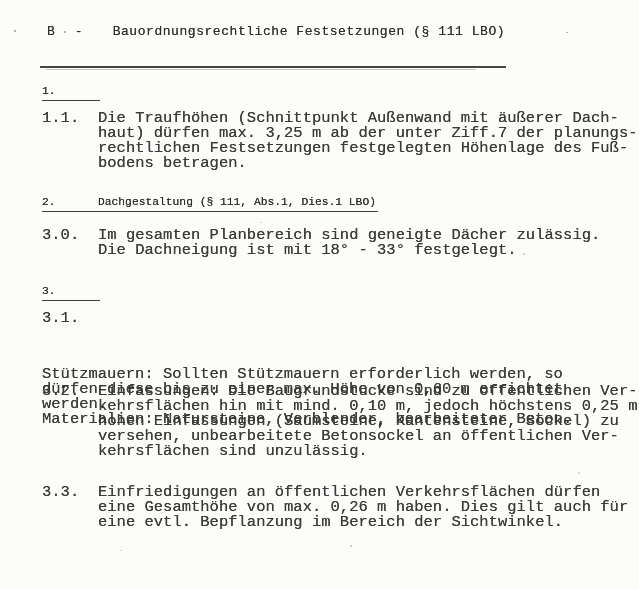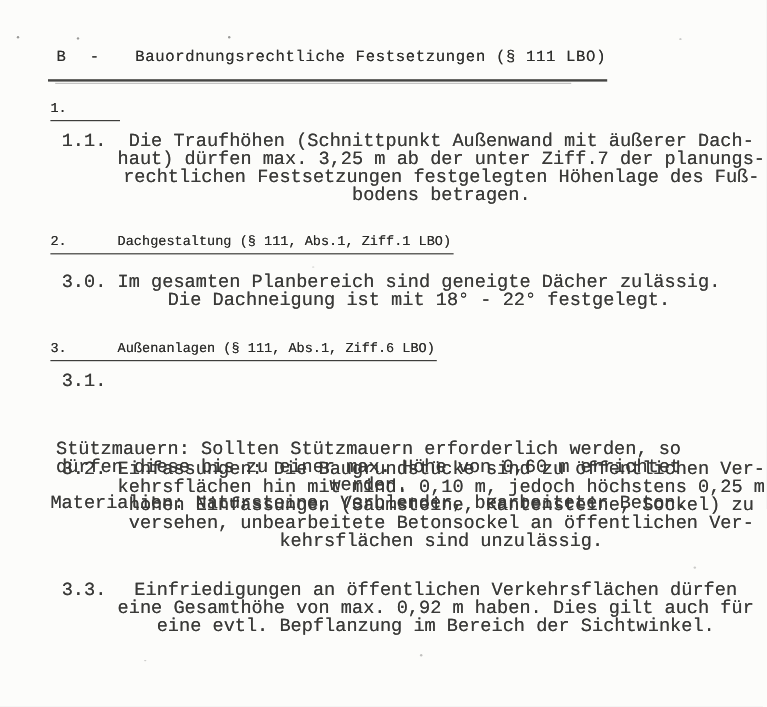--- a/index.html
+++ b/index.html
@@ -8,21 +8,21 @@
     width:639px;height:589px;
     background:#fcfcfa;
     overflow:hidden;
     font-family:"Liberation Mono","DejaVu Sans Mono",monospace;
     color:#333331;
   }
   
   .page *{text-shadow:0 0 0.5px rgba(45,45,43,0.8);}
 
   .doc-title{
-    position:absolute;left:47px;top:40px;
+    position:absolute;left:47px;top:24px;
     font-size:13px;line-height:15px;white-space:nowrap;color:#2f2f2d;
   }
   .doc-title .idx{display:inline-block;}
   .doc-title .sep{display:inline-block;margin-left:20px;}
   .doc-title .ttl{display:inline-block;margin-left:30px;letter-spacing:0.55px;}
 
   .title-rule{
     position:absolute;left:40px;top:66px;width:466px;height:2px;
     background:#454543;
   }
@@ -42,21 +42,20 @@
   .section-heading .num{display:inline-block;width:56px;flex:0 0 56px;}
   .sh-1{top:85px;}
   .sh-2{top:196px;}
   .sh-3{top:285px;}
 
   .clause{
     position:absolute;left:42px;
     display:flex;align-items:flex-start;
     font-size:15.5px;line-height:15px;
     color:#3a3a38;
-    text-align:center;
   }
   .clause .num{display:inline-block;width:56px;flex:0 0 56px;}
   .clause .txt{white-space:pre;display:inline-block;}
   .cl-11{top:111px;}
   .cl-21{top:228px;}
   .cl-31{top:311px;flex-direction:column;}
   .cl-32{top:384px;}
   .cl-33{top:485px;}
 
   .speck{position:absolute;background:#9a9a98;border-radius:50%;}
@@ -87,51 +86,50 @@
   <div class="clause cl-11">
     <span class="num">1.1.</span>
       <span class="txt">Die Traufhöhen (Schnittpunkt Außenwand mit äußerer Dach-
 haut) dürfen max. 3,25 m ab der unter Ziff.7 der planungs-
 rechtlichen Festsetzungen festgelegten Höhenlage des Fuß-
 bodens betragen.</span>
   </div>
 
   <div class="section-heading sh-2">
     <span class="num">2.</span>
-      <span class="txt">Dachgestaltung (§ 111, Abs.1, Ziff.1 LBO)</span>
+      <span class="txt">Dachgestaltung (§ 111, Abs.1, Dies.1 LBO)</span>
   </div>
   <div class="clause cl-21">
     <span class="num">3.0.</span>
       <span class="txt">Im gesamten Planbereich sind geneigte Dächer zulässig.
-Die Dachneigung ist mit 18° - 22° festgelegt.</span>
+Die Dachneigung ist mit 18° - 33° festgelegt.</span>
   </div>
 
   <div class="section-heading sh-3">
     <span class="num">3.</span>
-      <span class="txt">Außenanlagen (§ 111, Abs.1, Ziff.6 LBO)</span>
   </div>
   <div class="clause cl-31">
     <span class="num">3.1.</span>
       <span class="txt">Stützmauern: Sollten Stützmauern erforderlich werden, so
 dürfen diese bis zu einer max. Höhe von 0,60 m errichtet
 werden.
 Materialien: Natursteine, Verblender, bearbeiteter Beton.</span>
   </div>
   <div class="clause cl-32">
     <span class="num">3.2.</span>
       <span class="txt">Einfassungen: Die Baugrundstücke sind zu öffentlichen Ver-
 kehrsflächen hin mit mind. 0,10 m, jedoch höchstens 0,25 m
 hohen Einfassungen (Saumsteine, Kantensteine, Sockel) zu
 versehen, unbearbeitete Betonsockel an öffentlichen Ver-
 kehrsflächen sind unzulässig.</span>
   </div>
   <div class="clause cl-33">
     <span class="num">3.3.</span>
       <span class="txt">Einfriedigungen an öffentlichen Verkehrsflächen dürfen
-eine Gesamthöhe von max. 0,92 m haben. Dies gilt auch für
+eine Gesamthöhe von max. 0,26 m haben. Dies gilt auch für
 eine evtl. Bepflanzung im Bereich der Sichtwinkel.</span>
   </div>
 
   <div class="speck s1"></div>
   <div class="speck s2"></div>
   <div class="speck s3"></div>
   <div class="speck s4"></div>
   <div class="speck s5"></div>
   <div class="speck s6"></div>
   <div class="speck s7"></div>

